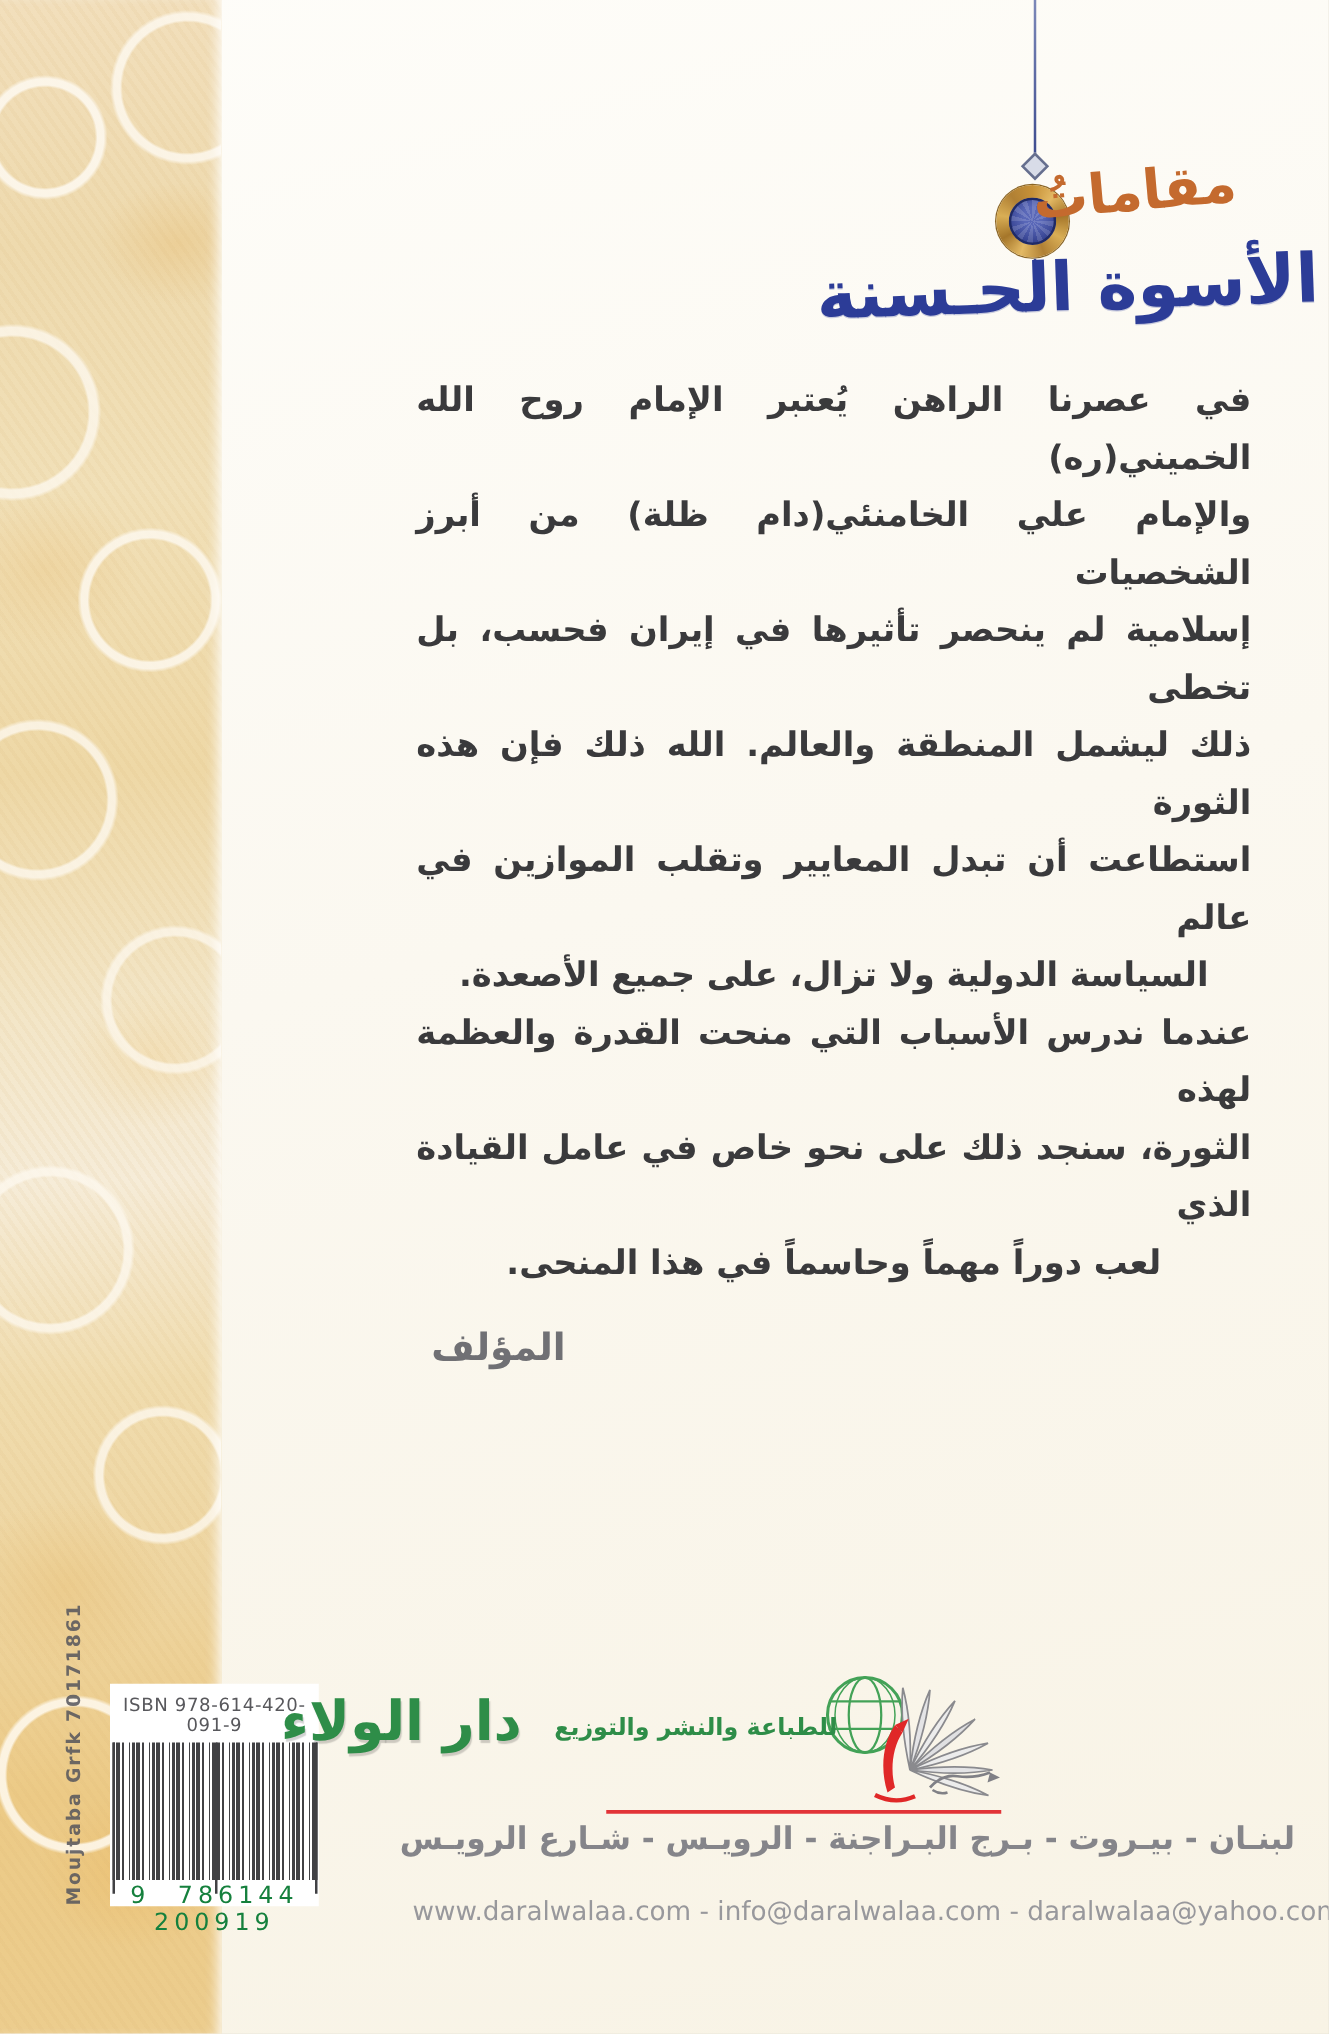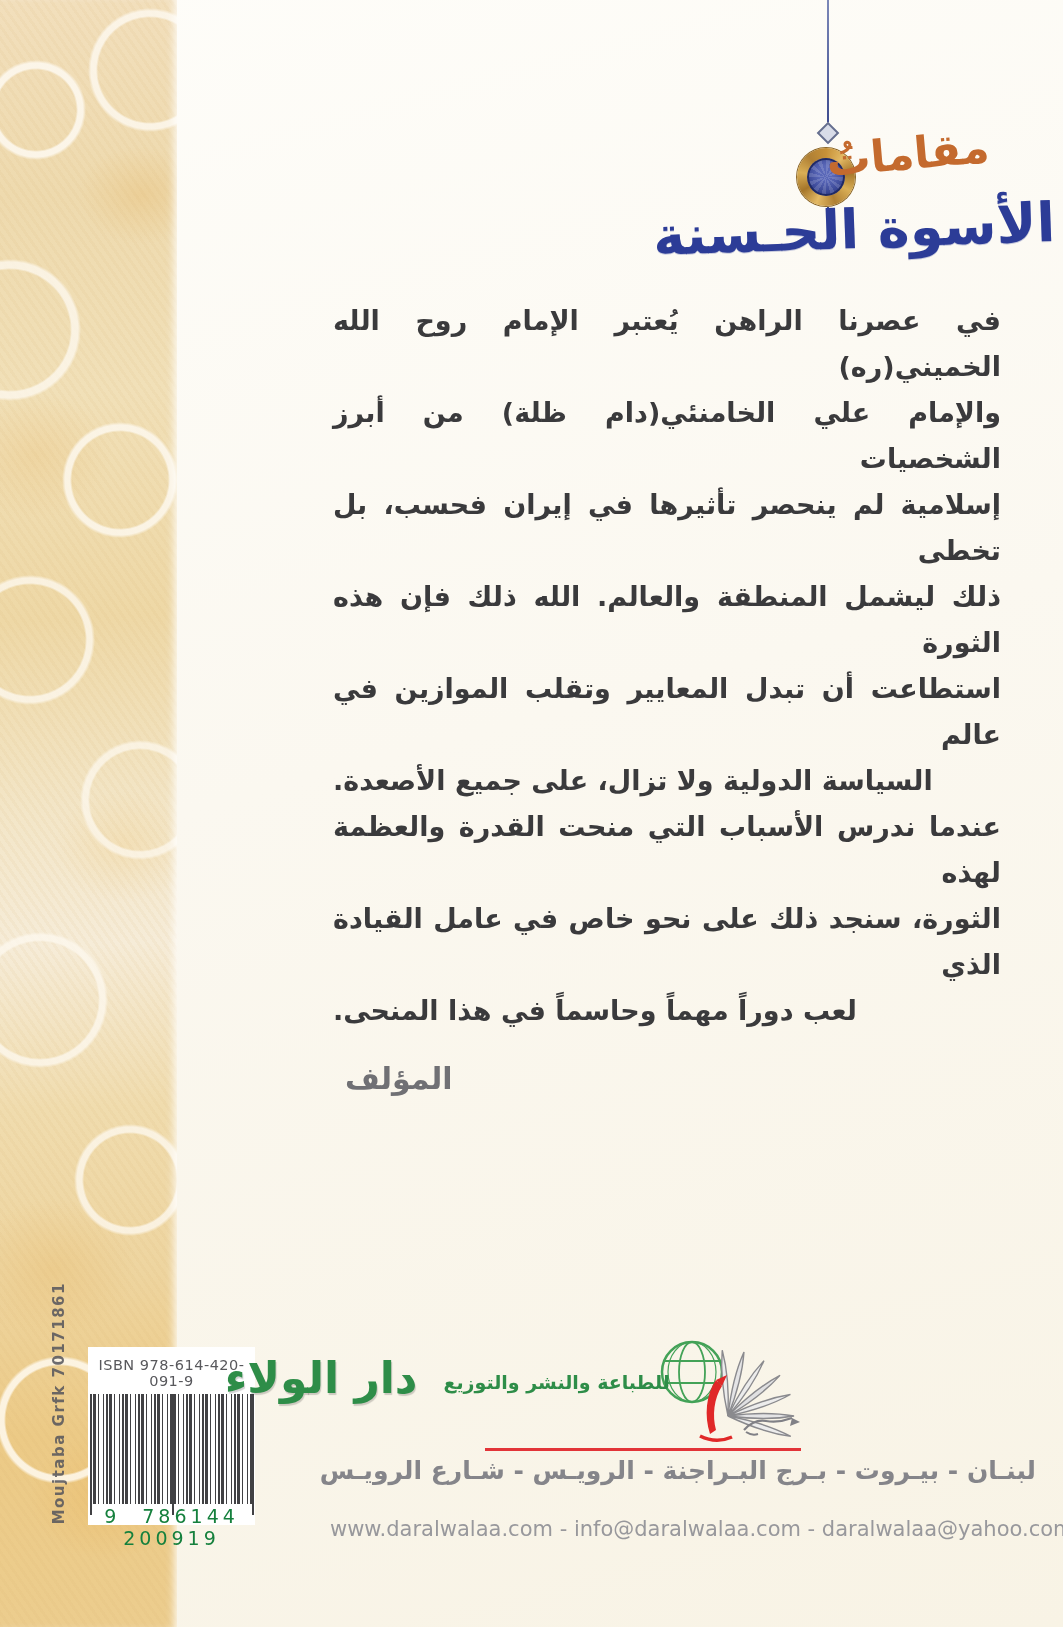--- a/index.html
+++ b/index.html
@@ -57,21 +57,21 @@
   .series-title{
     position:absolute; right:8px; top:198px; color:#2c3c97;
     font:700 54px "DejaVu Sans",sans-serif; transform:rotate(-2deg); white-space:nowrap;
     text-shadow:0 1px 0 rgba(44,60,151,.25);
   }
   
   .blurb{
     position:absolute; right:62px; top:298px; width:668px; direction:rtl;
     font:700 27px/46px "DejaVu Sans",sans-serif; color:#3a3a3c;
   }
-  .blurb .line{text-align:left;}
+  .blurb .line{text-align:center;}
   .blurb .line.just{text-align:justify; text-align-last:justify;}
   .signature{margin-top:22px; text-align:left; padding-left:12px;
     font-size:30px; color:#707074;}
   
   .isbn-box{position:absolute; left:88px; top:1347px; width:167px; height:178px; background:#fff;}
   .isbn-label{margin-top:10px; text-align:center; font:400 14.5px "DejaVu Sans",sans-serif;
     color:#58585c; letter-spacing:.5px;}
   .bars{position:relative; margin:5px auto 0; width:164px; height:110px;
     background:repeating-linear-gradient(90deg,#414144 0 2px,#fff 2px 3px,#414144 3px 6px,#fff 6px 8px,#414144 8px 9px,#fff 9px 13px,#414144 13px 14px,#fff 14px 16px);}
   .bars::before,.bars::after{content:""; position:absolute; top:0; width:2px; height:121px; background:#414144;}

